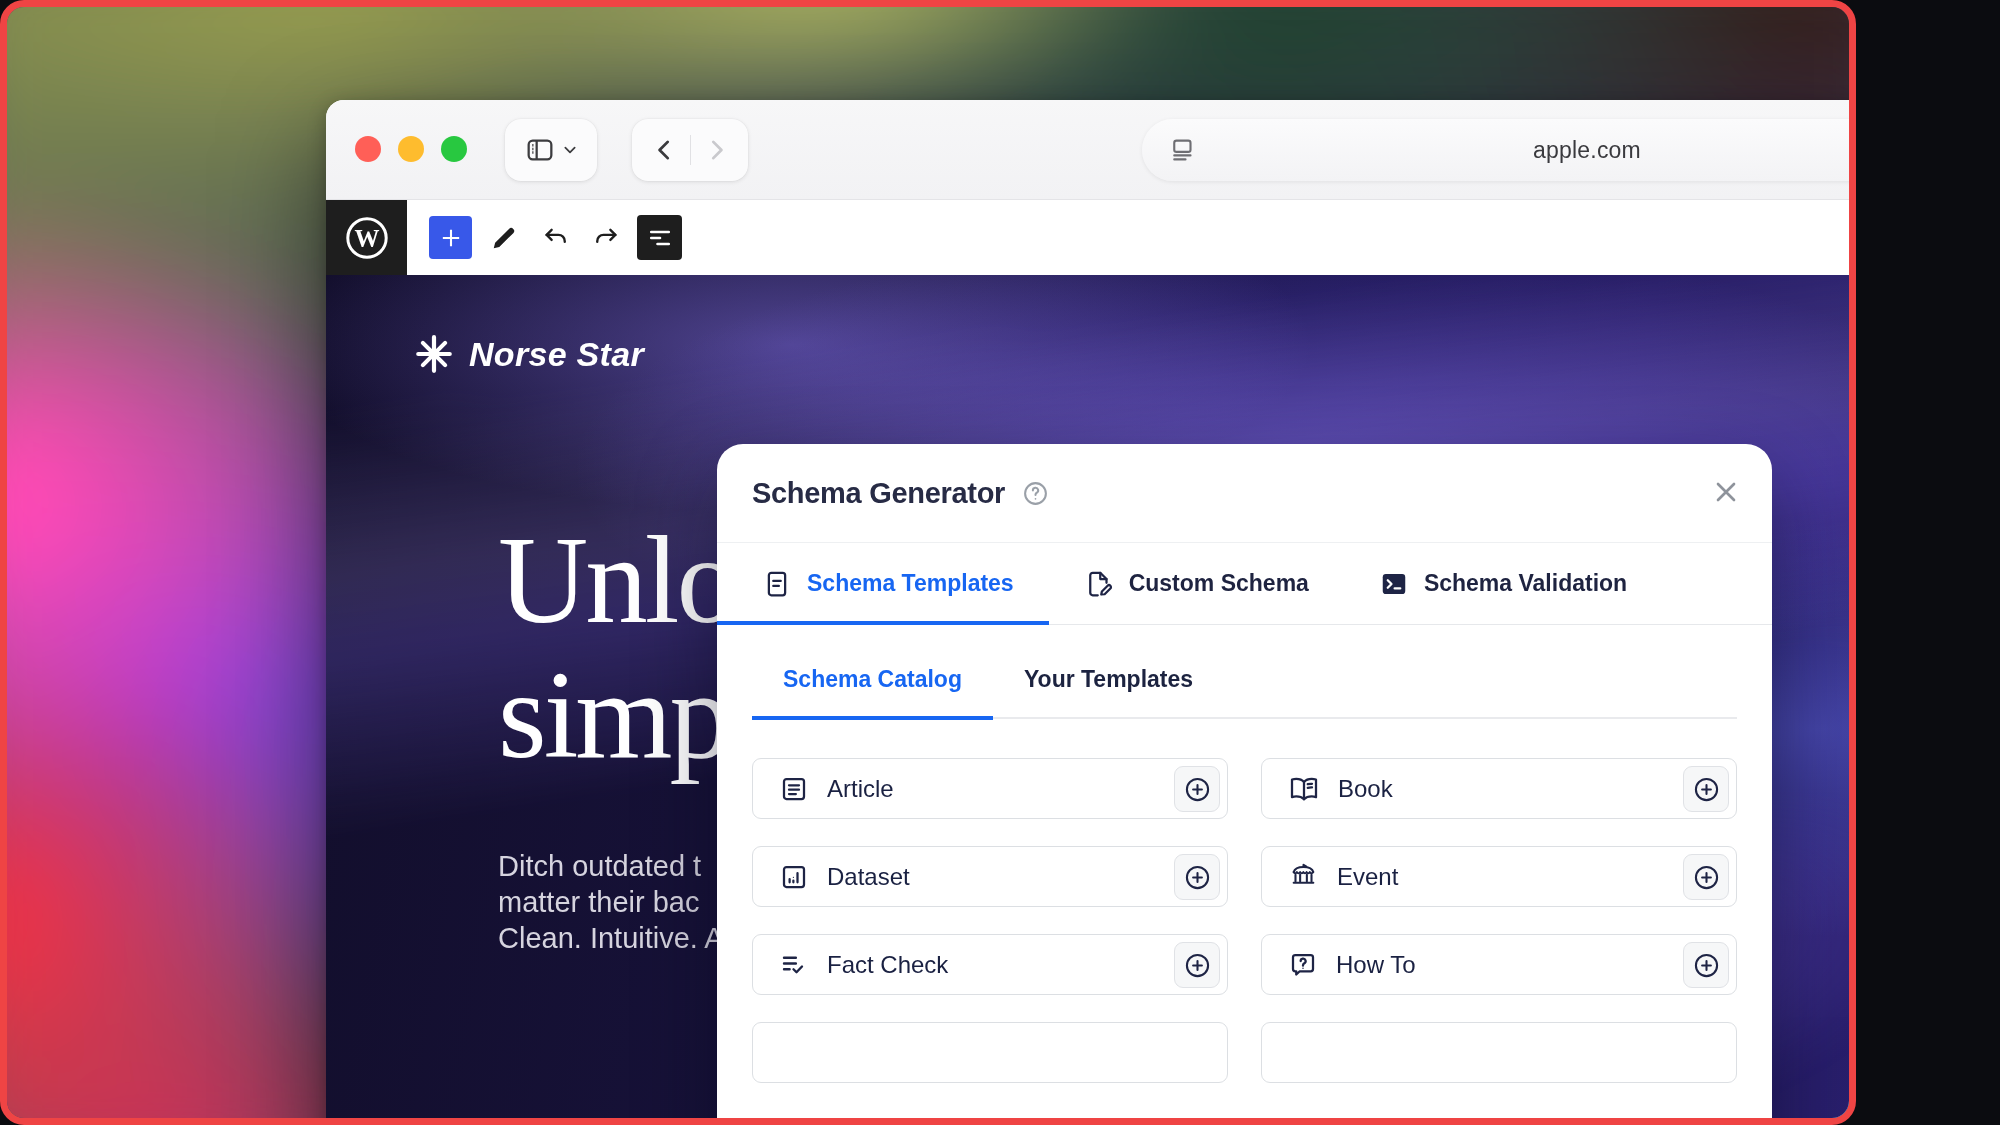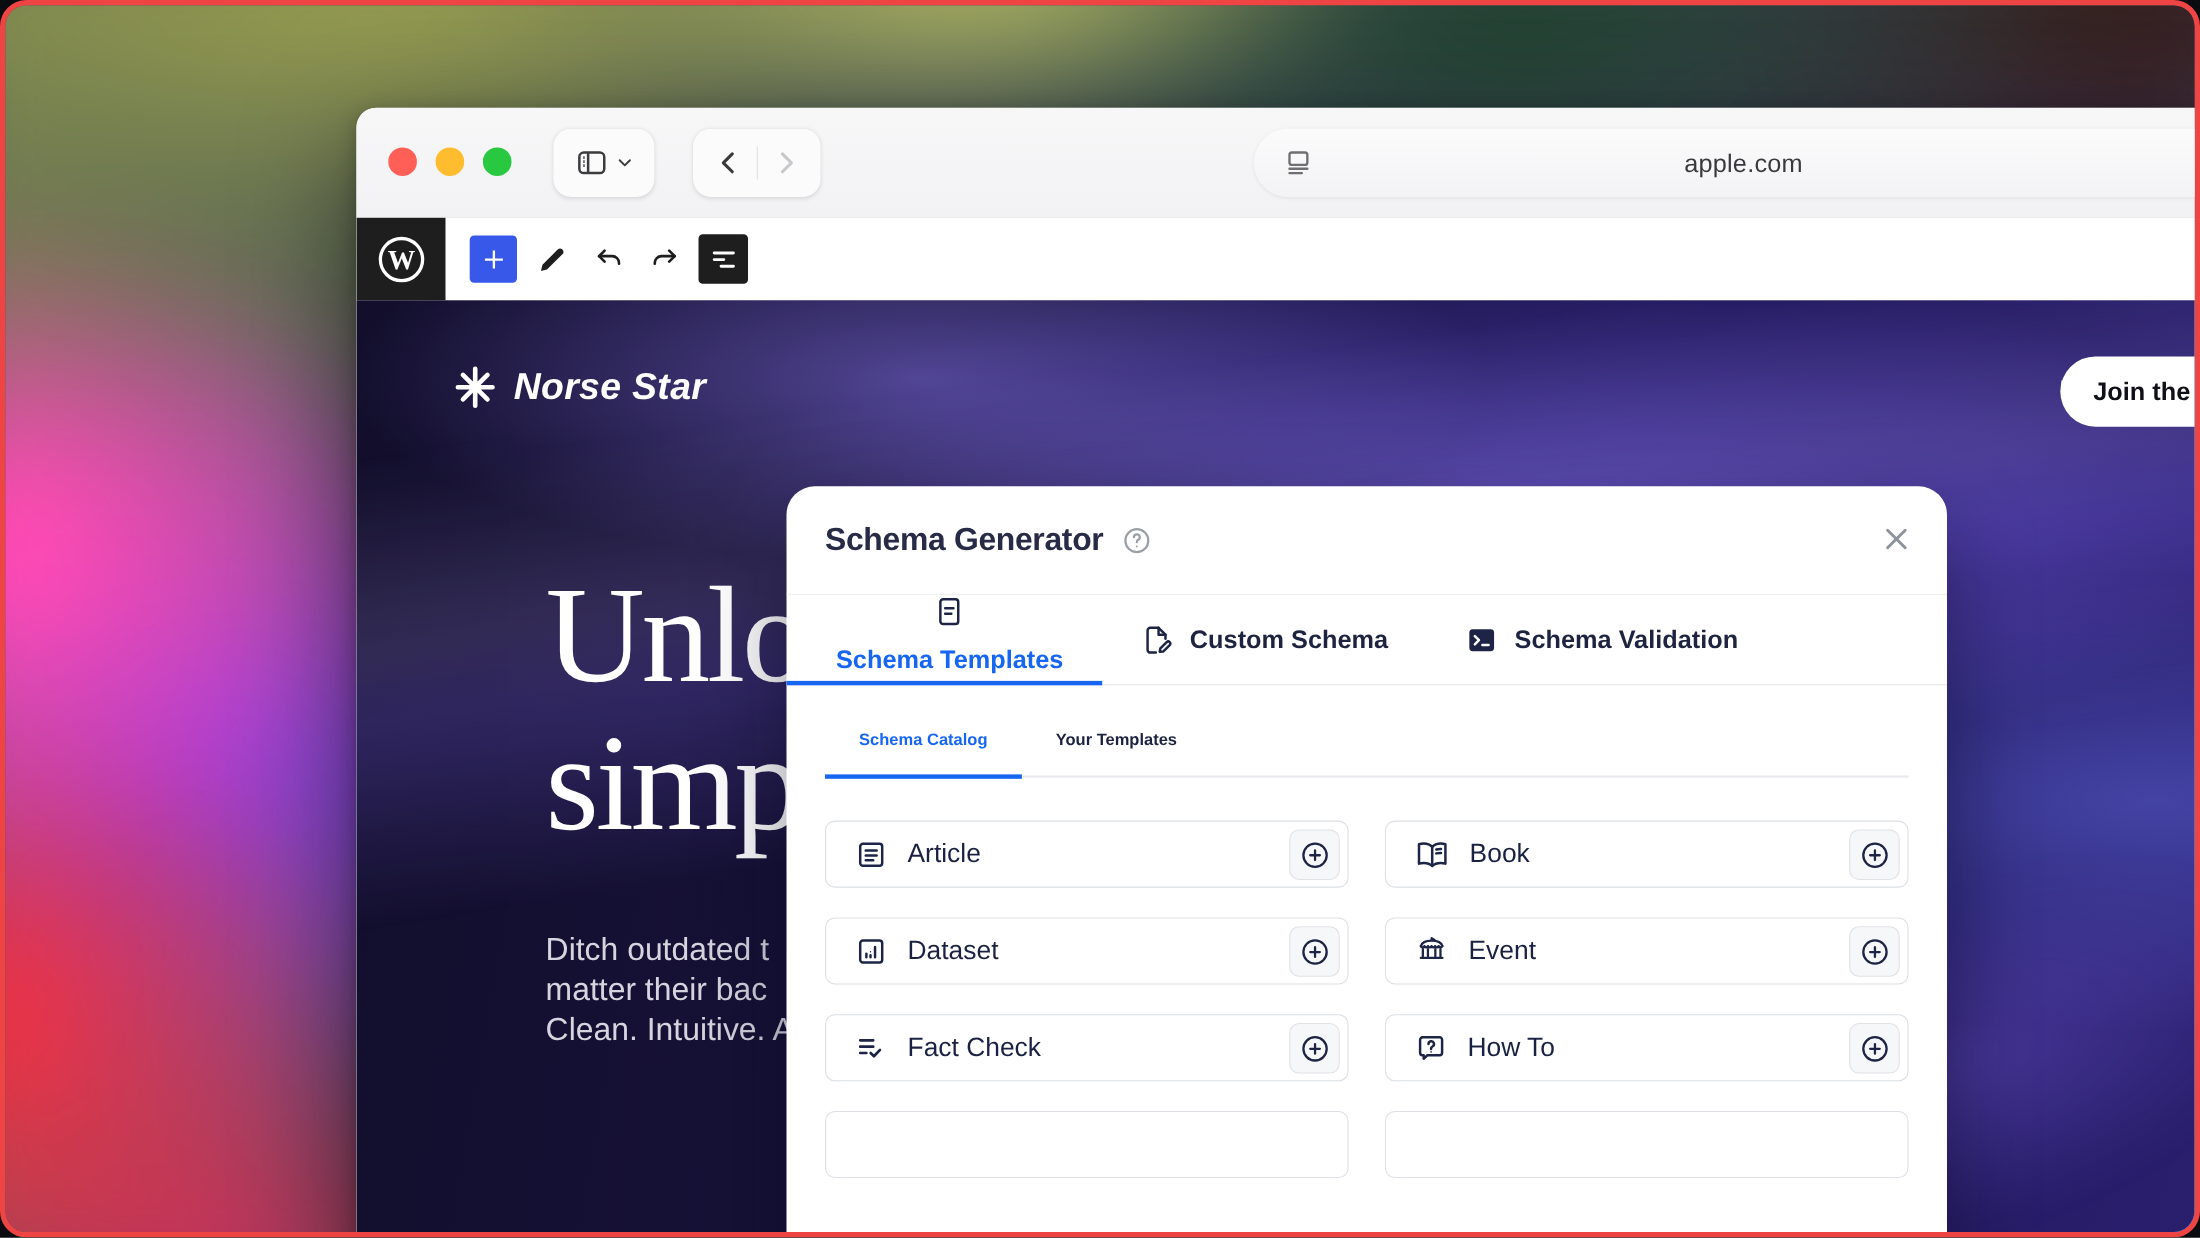--- a/index.html
+++ b/index.html
@@ -1,20 +1,20 @@
 <!DOCTYPE html>
 <html><head>
 <meta charset="utf-8">
 <style>
   html,body{margin:0;padding:0;background:#0b0c10;}
   *{box-sizing:border-box;}
   body{font-family:"Liberation Sans",sans-serif;}
 
-  .frame{position:relative;width:2000px;height:1125px;overflow:hidden;
-    border-radius:24px;border:5px solid #ef4444;background:#44505e;}
+  .frame{position:relative;width:1856px;height:1125px;overflow:hidden;
+    border-radius:24px;border:7px solid #ef4444;background:#44505e;}
 
   
   .bg{position:absolute;inset:-80px;filter:blur(48px) saturate(1.2);
     background:
       radial-gradient(700px 500px at 3% 45%, #ff4fb0 0%, transparent 60%),
       radial-gradient(650px 520px at 2% 78%, #e8333f 0%, transparent 60%),
       radial-gradient(600px 420px at 12% 99%, #c7305c 0%, transparent 65%),
       radial-gradient(900px 420px at 20% 2%, #a3a75b 0%, transparent 60%),
       radial-gradient(700px 380px at 45% 0%, #d6d977 0%, transparent 55%),
       radial-gradient(900px 520px at 68% 6%, #23402e 0%, transparent 60%),
@@ -88,27 +88,27 @@
   .modal{position:absolute;left:391px;top:344px;width:1055px;height:760px;background:#fff;
     border-radius:26px 26px 0 0;box-shadow:0 30px 80px rgba(8,8,28,.45);overflow:hidden;}
   .modal-header{position:relative;height:99px;border-bottom:1px solid #eef0f2;display:flex;align-items:center;padding:0 35px;}
   .modal-title{font-size:29px;font-weight:700;color:#272b45;letter-spacing:-.3px;}
   .help-btn{margin-left:16px;background:none;border:none;padding:0;display:flex;cursor:pointer;}
   .close-btn{position:absolute;right:30px;top:32px;background:none;border:none;padding:0;cursor:pointer;display:flex;}
 
   .tabs{display:flex;height:82px;border-bottom:1px solid #e6e8eb;align-items:center;}
   .tab{position:relative;height:100%;display:flex;align-items:center;gap:15px;padding:0 35px;cursor:pointer;
     font-size:23px;font-weight:700;color:#1e2340;}
-  .tab:first-child{padding-left:45px;flex-direction:column;}
+  .tab:first-child{padding-left:45px;}
   .tab.active{color:#1766f2;}
   .tab.active::after{content:"";position:absolute;left:0;right:0;bottom:-1px;height:4px;background:#1766f2;}
 
   .modal-content{padding:0 35px;}
   .subtabs{display:flex;margin-top:41px;border-bottom:2px solid #e9eaed;}
-  .subtab{position:relative;padding:0 31px 24px;font-size:15px;font-weight:700;color:#1c2340;cursor:pointer;}
+  .subtab{position:relative;padding:0 31px 24px;font-size:23px;font-weight:700;color:#1c2340;cursor:pointer;}
   .subtab.active{color:#1766f2;}
   .subtab.active::after{content:"";position:absolute;left:0;right:0;bottom:-3px;height:4px;background:#1766f2;}
 
   .search-box{margin-top:35px;height:62px;border:1px solid #d8dade;border-radius:10px;display:flex;align-items:center;padding:0 20px;gap:14px;}
   .search-box input{flex:1;border:none;outline:none;font-family:"Liberation Sans",sans-serif;font-size:23px;color:#30354a;background:transparent;}
   .search-box input::placeholder{color:#949aa4;}
 
   .catalog{margin-top:39px;display:grid;grid-template-columns:1fr 1fr;column-gap:33px;row-gap:27px;}
   .card{position:relative;height:61px;border:1px solid #dcdfe3;border-radius:9px;background:#fff;
     display:flex;align-items:center;padding-left:26px;gap:18px;cursor:pointer;}

